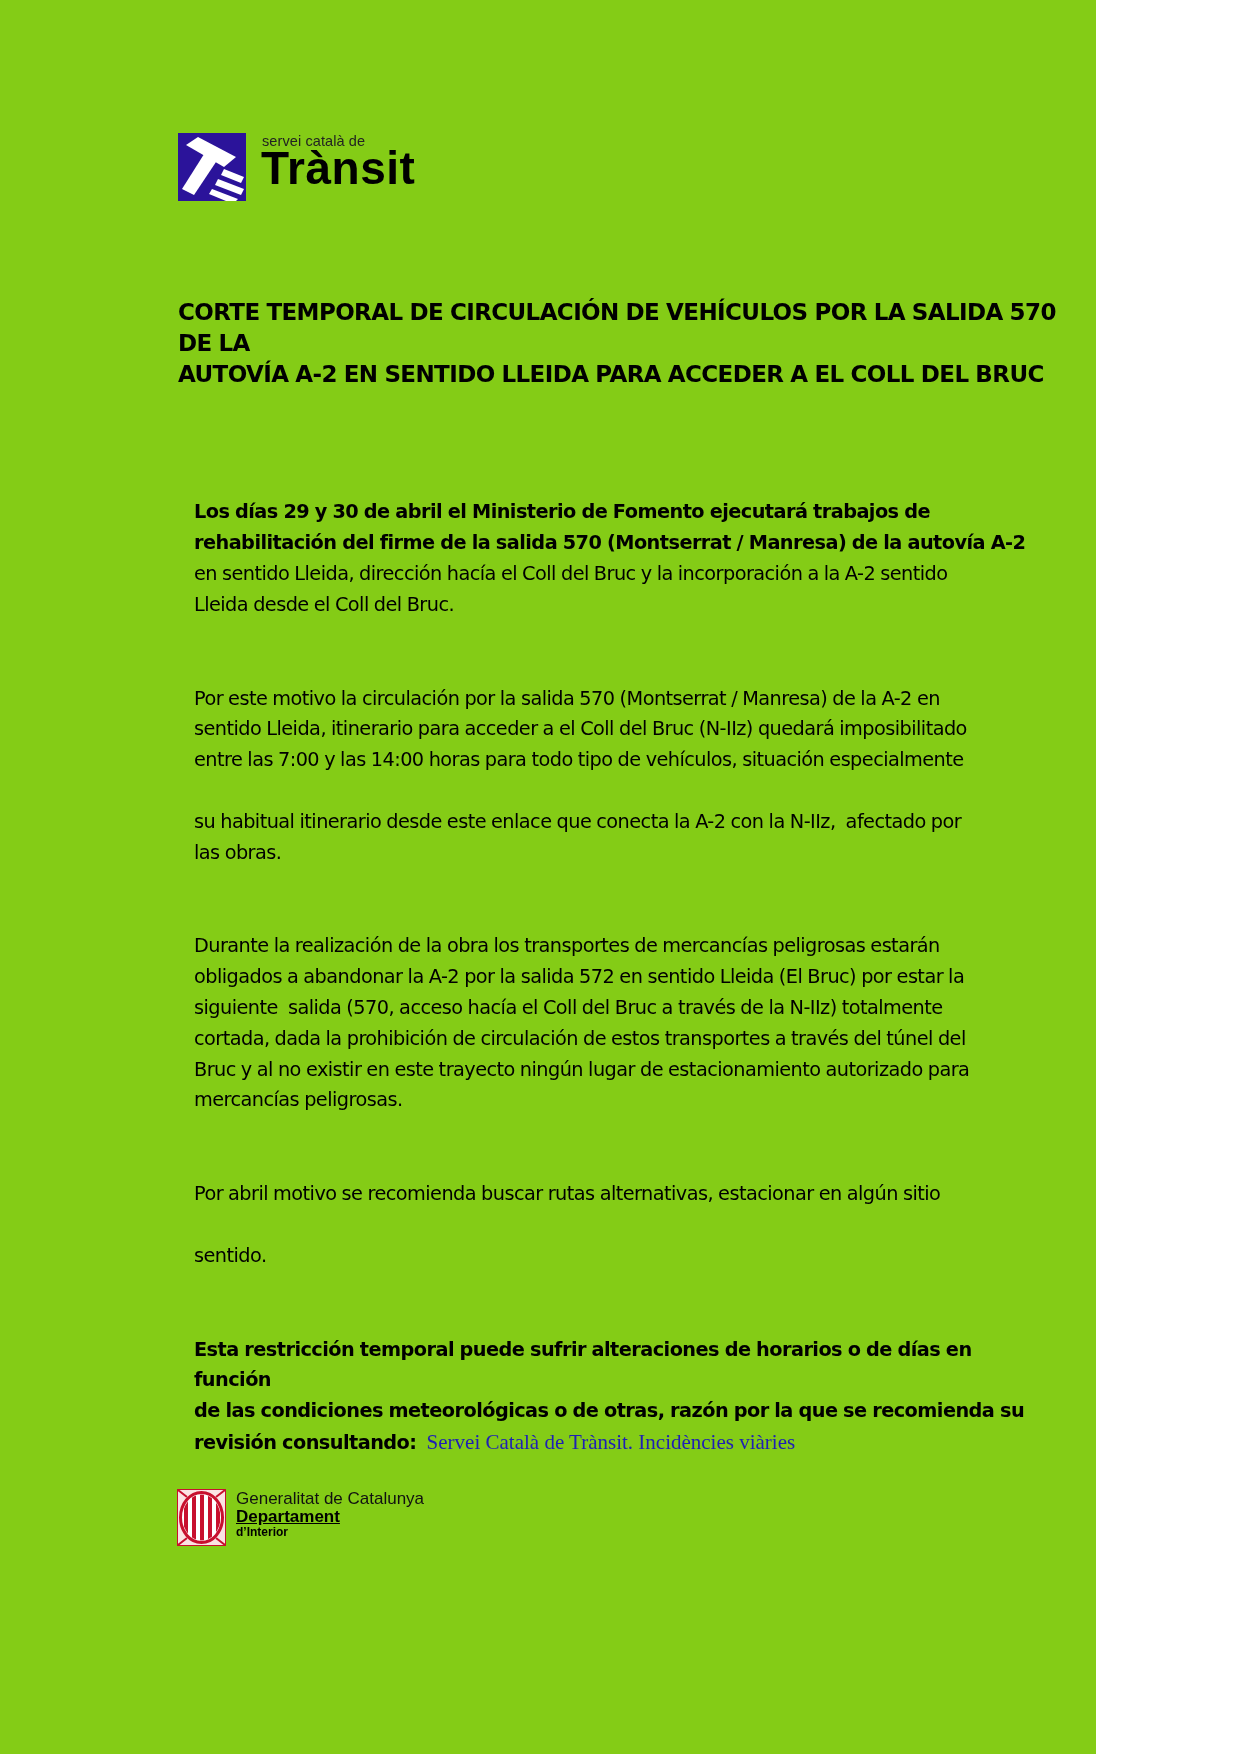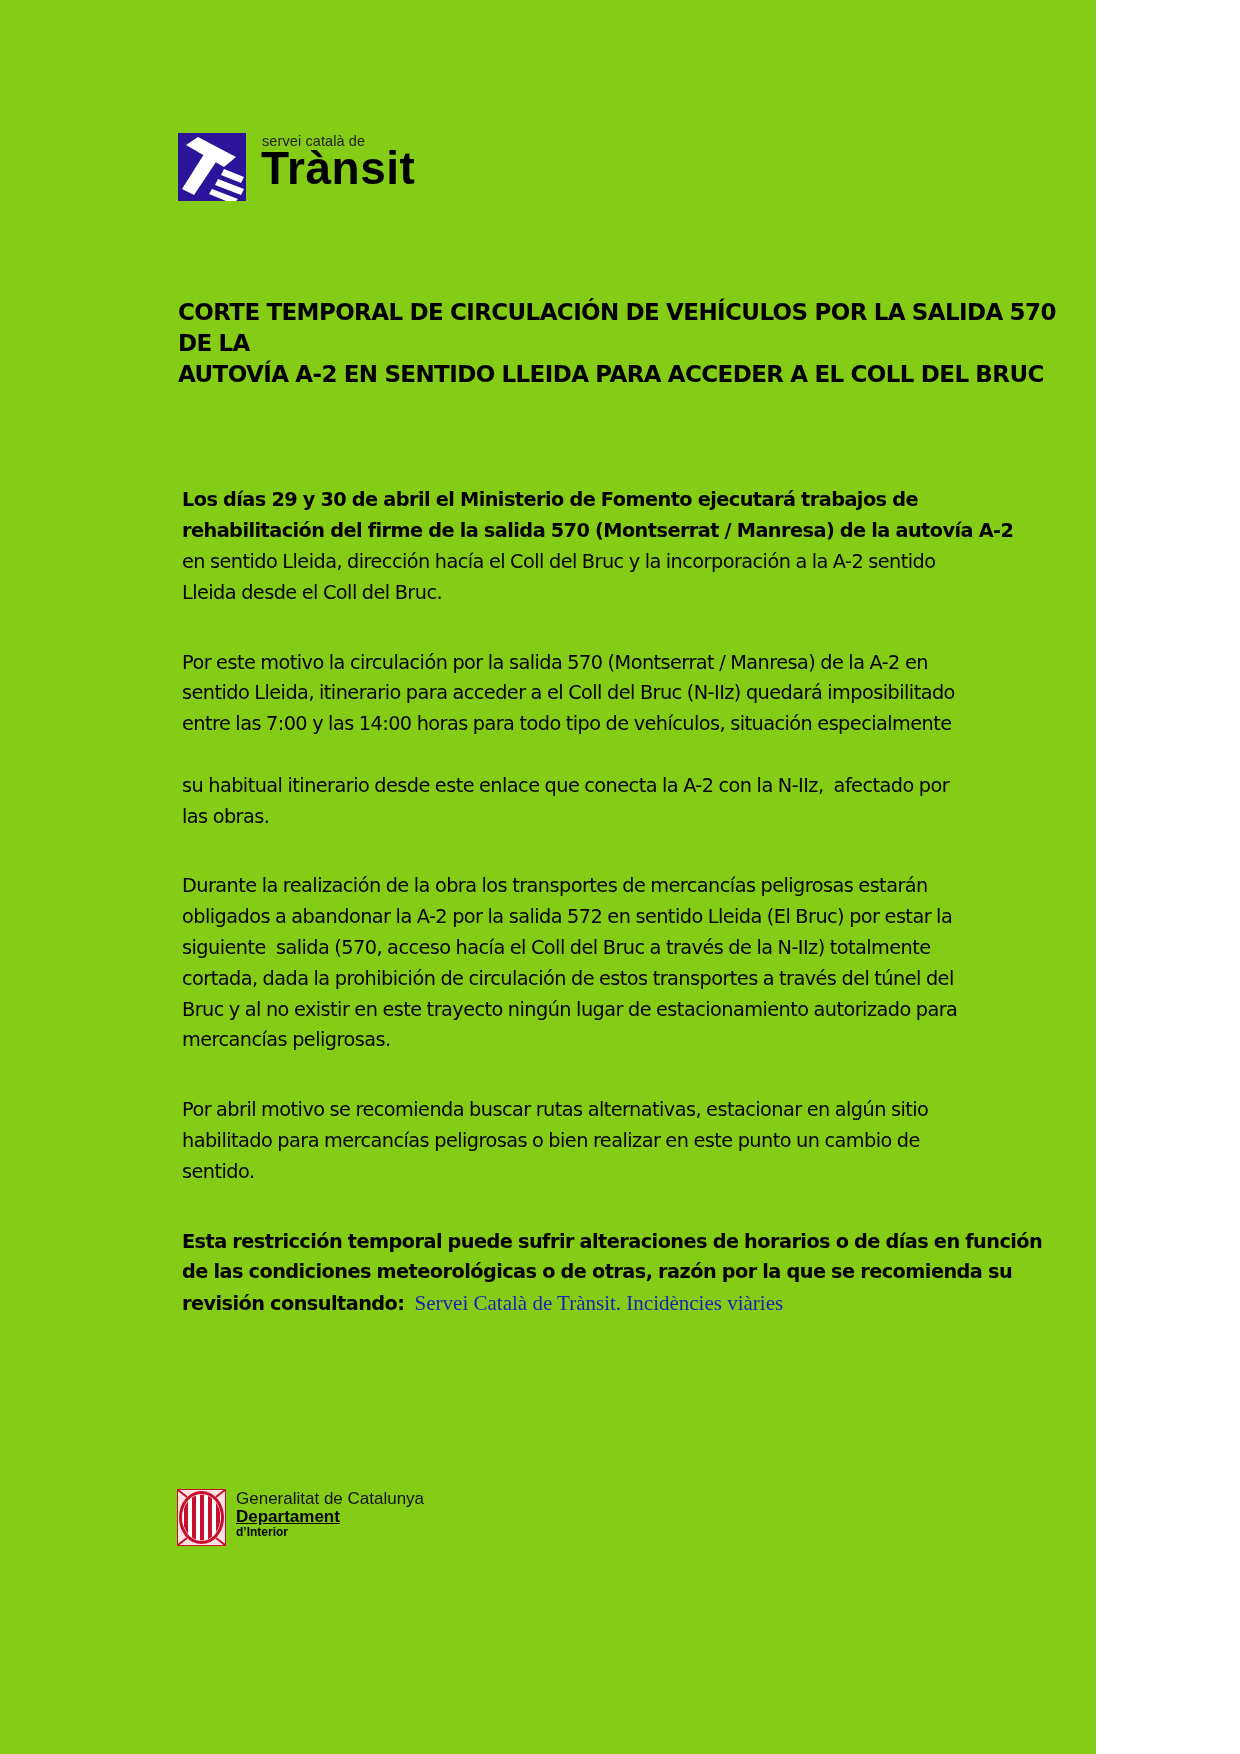--- a/index.html
+++ b/index.html
@@ -13,21 +13,21 @@
   .logo-small { position: absolute; left: 84px; top: 0px; font-size: 14.5px; color: #222;
                 font-family: "Liberation Sans", sans-serif; letter-spacing: 0.1px; white-space: nowrap; }
   .logo-big { position: absolute; left: 83px; top: 13px; font-size: 46px; font-weight: bold; color: #000;
               font-family: "Liberation Sans", sans-serif; letter-spacing: 0.5px; white-space: nowrap; line-height: 44px; }
 
   
   .content { position: absolute; left: 178px; top: 297px; width: 880px;
              font-family: "DejaVu Sans", sans-serif; font-size: 19.3px; line-height: 30.8px;
              letter-spacing: -0.55px; word-spacing: -0.5px; }
   .title { font-weight: bold; margin: 0; font-size: 23px; letter-spacing: -0.6px; }
-  .p { margin: 4px; }
+  .p { margin: 16px; }
   .gap-title { height: 92px; }
   .gap { height: 31px; }
   .b { font-weight: bold; }
   .link { color: #1f1fb5; font-family: Liberation Serif, serif; font-size: 21px;
           letter-spacing: 0; word-spacing: 0; text-decoration: none; }
 
   
   .footer-logo { position: absolute; left: 177px; top: 1489px; width: 300px; height: 60px; }
   .emblem { position: absolute; left: 0; top: 0; width: 49px; height: 57px; }
   .gen-line1 { position: absolute; left: 59px; top: 0px; font-size: 17px; color: #111; white-space: nowrap;
@@ -88,21 +88,21 @@
       <span>obligados a abandonar la A-2 por la salida 572 en sentido Lleida (El Bruc) por estar la</span><br>
       <span style="white-space:pre">siguiente  salida (570, acceso hacía el Coll del Bruc a través de la N-IIz) totalmente</span><br>
       <span>cortada, dada la prohibición de circulación de estos transportes a través del túnel del</span><br>
       <span>Bruc y al no existir en este trayecto ningún lugar de estacionamiento autorizado para</span><br>
       <span>mercancías peligrosas.</span>
     </p>
     <div class="gap"></div>
 
     <p class="p">
       <span>Por abril motivo se recomienda buscar rutas alternativas, estacionar en algún sitio</span><br>
-      <span>habilitado para mercancías peligrosas o bien realizar en este punto un cambio de</span><br>
+      <br>
       <span>sentido.</span>
     </p>
     <div class="gap"></div>
 
     <p class="p">
       <span class="b">Esta restricción temporal puede sufrir alteraciones de horarios o de días en función</span><br>
       <span class="b">de las condiciones meteorológicas o de otras, razón por la que se recomienda su</span><br>
       <span class="b">revisión consultando:</span>&nbsp;
       <a class="link">Servei Català de Trànsit. Incidències viàries</a>
     </p>

